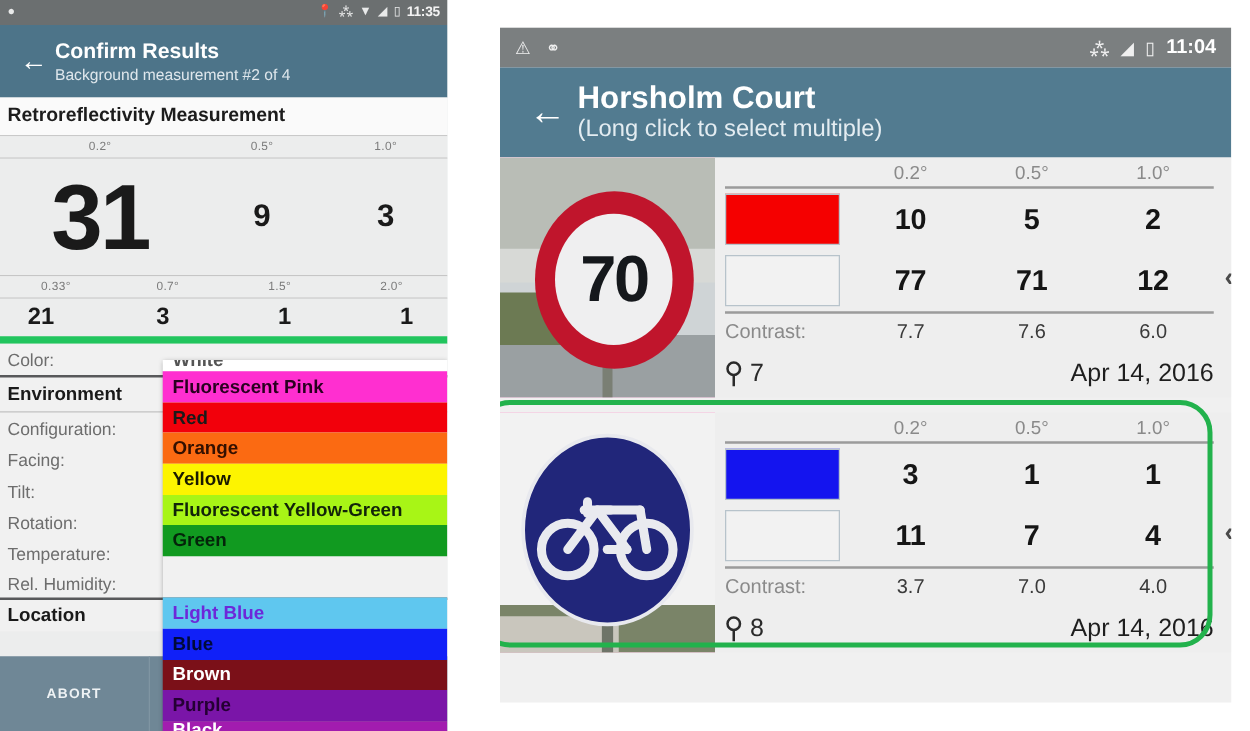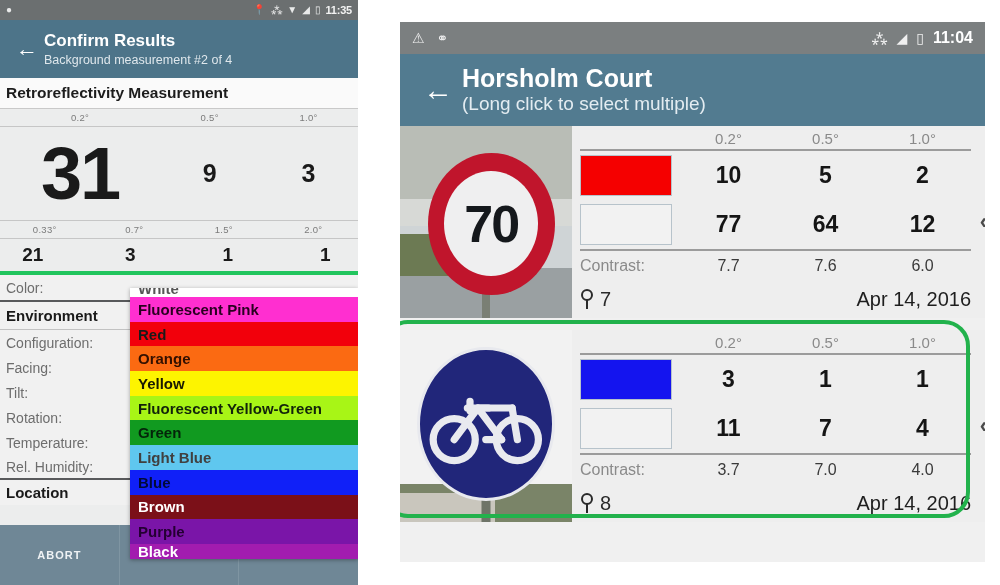--- a/index.html
+++ b/index.html
@@ -38,21 +38,21 @@
     background:#fafafa; border-bottom:1px solid #c9c9c9;
   }
   .angle-row {
     display:flex; background:#eceded; border-bottom:1px solid #c6c6c6;
     padding:3px 0;
   }
   .angle-row .cell { flex:1; text-align:center; font-size:9.5px; color:#7b7b7b; letter-spacing:0.3px;}
   .angle-row.r1 .cell:nth-child(1){ flex:1.62; }
   .value-row { display:flex; background:#eceded; align-items:center; }
   .value-row.big { height:94px; border-bottom:1px solid #c6c6c6; }
-  .value-row.small { height:36px; border-bottom:4px solid #22c55e;gap:32px; }
+  .value-row.small { height:36px; border-bottom:6px solid #22c55e;gap:32px; }
   .value-row .cell { flex:1; text-align:center; color:#1a1a1a; font-weight:bold; }
   .value-row.big .cell.v-huge { flex:1.62; font-size:74px; line-height:1; letter-spacing:-2px; }
   .value-row.big .cell.v-mid { font-size:25px; }
   .value-row.small .cell { font-size:19px; }
 
   .form-rows { background:#f1f1f1; }
   .form-row {
     display:flex; align-items:center; height:25px;
     font-size:14px; color:#6d6d6d; padding-left:6px;
   }
@@ -268,21 +268,21 @@
         </div>
         <div class="dd-item" style="background: rgb(253, 244, 0); color: rgb(26, 26, 0);">
           <span>Yellow</span>
         </div>
         <div class="dd-item" style="background: rgb(168, 245, 22); color: rgb(18, 36, 10);">
           <span>Fluorescent Yellow-Green</span>
         </div>
         <div class="dd-item" style="background: rgb(17, 154, 32); color: rgb(4, 36, 10);">
           <span>Green</span>
         </div>
-        <div class="dd-item" style="background: rgb(95, 199, 239); color: #404040;">
+        <div class="dd-item" style="background: rgb(95, 199, 239); color: #6d28d9; margin-top: 33px;">
           <span>Light Blue</span>
         </div>
         <div class="dd-item" style="background: rgb(16, 32, 248); color: rgb(0, 10, 58);">
           <span>Blue</span>
         </div>
         <div class="dd-item" style="background: rgb(123, 16, 24); color: rgb(255, 255, 255);">
           <span>Brown</span>
         </div>
         <div class="dd-item" style="background: rgb(122, 21, 168); color: rgb(36, 0, 51);">
           <span>Purple</span>
@@ -346,21 +346,21 @@
               </div>
               <div class="cell">10</div>
               <div class="cell">5</div>
               <div class="cell">2</div>
             </div>
             <div class="c-val-row">
               <div class="sw">
                 <div class="swatch" style="background:#f2f2f2"></div>
               </div>
               <div class="cell">77</div>
-              <div class="cell">64</div>
+              <div class="cell">71</div>
               <div class="cell">12</div>
             </div>
             <div class="c-hr"></div>
             <div class="c-contrast-row">
               <div class="lbl">Contrast:</div>
               <div class="cell">7.7</div>
               <div class="cell">7.6</div>
               <div class="cell">6.0</div>
             </div>
             <div class="c-foot">

